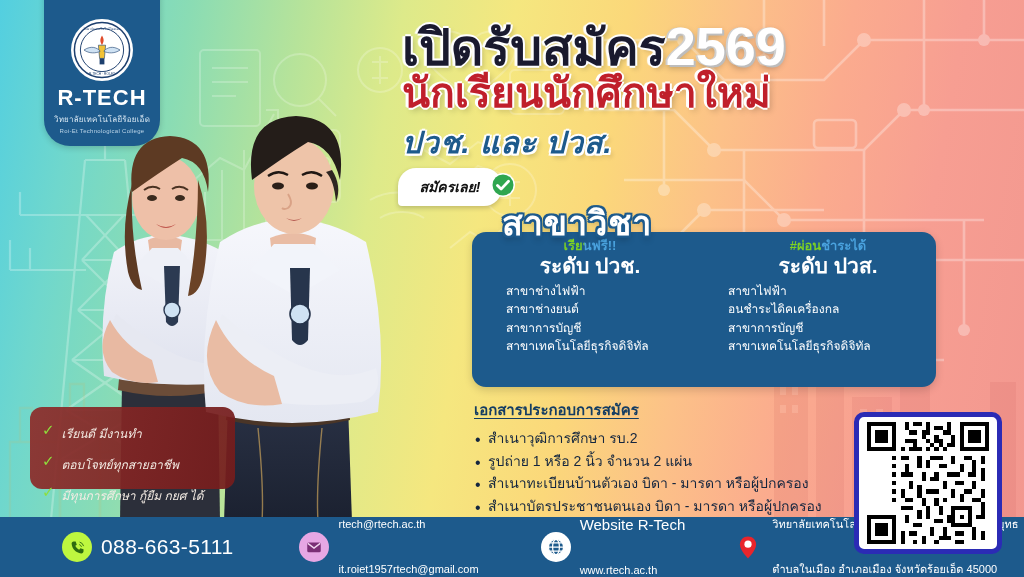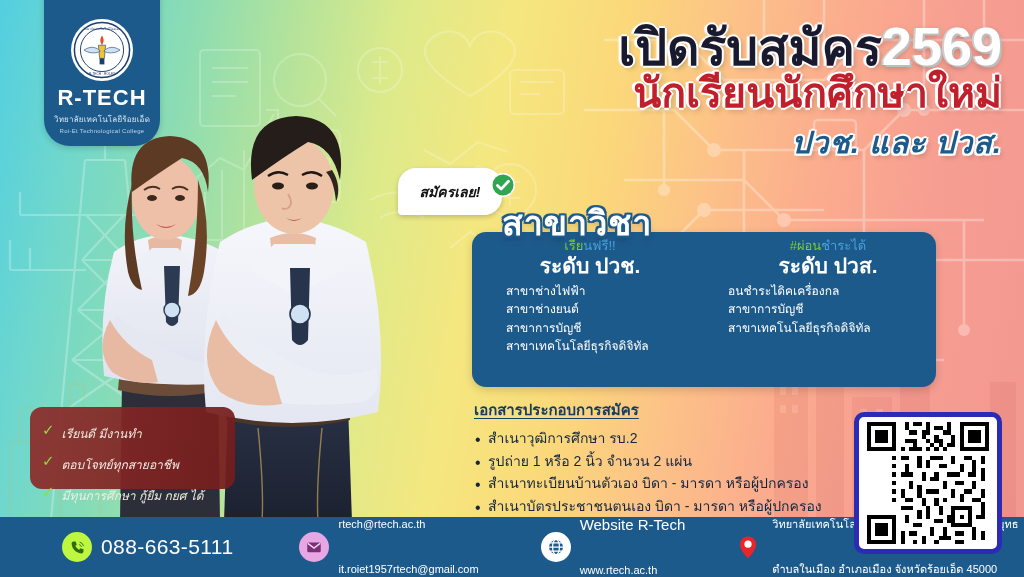--- a/index.html
+++ b/index.html
@@ -40,38 +40,38 @@
   .logo-seal{width:62px;height:62px;border-radius:50%;background:#fff;
     display:flex;align-items:center;justify-content:center;margin-bottom:6px;}
   .logo-name{color:#fff;font-weight:bold;font-size:22px;letter-spacing:1px;line-height:1;}
   .logo-th{color:#dceaf5;font-size:8px;margin-top:4px;letter-spacing:.2px;}
   .logo-en{color:#bcd5e8;font-size:6px;margin-top:2px;letter-spacing:.3px;}
 
   
   .students{position:absolute;left:100px;top:52px;width:330px;height:470px;}
 
   
-  .headline{position:absolute;right:22px;top:20px;text-align:right;width:600px;}
+  .headline{position:absolute;right:22px;top:20px;width:600px;}
   .hl1{font-size:50px;font-weight:bold;line-height:.98;white-space:nowrap;}
   .hl1 .th{color:#1a1a2e;
     text-shadow:-2px 0 #fff,2px 0 #fff,0 -2px #fff,0 2px #fff,
     -3px 0 1px rgba(255,255,255,.9),3px 3px 5px rgba(0,0,0,.18);}
   .hl1 .yr{color:#ffffff;font-size:54px;
     text-shadow:-2px 0 #cfcfcf,2px 2px 0 #bdbdbd,0 3px 6px rgba(0,0,0,.25);}
   .hl2{font-size:41px;font-weight:bold;color:#c01f2b;line-height:1.02;white-space:nowrap;
     text-shadow:-2px 0 #fff,2px 0 #fff,0 -2px #fff,0 2px #fff,
     -3px -1px 0 #fff,3px 3px 6px rgba(0,0,0,.22);}
   .hl3{margin-top:4px;font-size:30px;font-weight:bold;font-style:italic;color:#1d5a8c;
     letter-spacing:1px;white-space:nowrap;
     text-shadow:-2px -1px 0 #fff,2px -1px 0 #fff,-2px 2px 0 #fff,2px 2px 0 #fff,
     0 -2px 0 #fff,0 2px 0 #fff,3px 4px 5px rgba(0,0,0,.2);}
 
   
   .bubble{
-    position:absolute;left:398px;top:168px;width:104px;height:47px;
+    position:absolute;left:398px;top:168px;width:104px;height:38px;
     background:#fff;border-radius:18px 18px 18px 4px;
     display:flex;align-items:center;justify-content:center;
     box-shadow:0 2px 5px rgba(0,0,0,.2);
   }
   .bubble span{font-size:14px;font-weight:bold;font-style:italic;color:#111;}
   .bubble-check{position:absolute;left:490px;top:172px;width:26px;height:26px;}
 
   
   .sec-title{
     position:absolute;left:502px;top:196px;
@@ -82,21 +82,21 @@
     z-index:3;
   }
   .panel{
     position:absolute;left:472px;top:232px;width:464px;height:155px;
     background:#1d5a8c;border-radius:14px;display:flex;z-index:2;
     box-shadow:0 3px 8px rgba(0,0,0,.16);
   }
   .col{flex:1;padding:6px 0 0 0;text-align:left;}
   .col.left{padding-left:34px;}
   .col.right{padding-left:14px;}
-  .tagline{font-size:13px;font-weight:normal;text-align:center;height:16px;line-height:16px;
+  .tagline{font-size:13px;font-weight:bold;text-align:center;height:16px;line-height:16px;
     background:linear-gradient(90deg,#f5a623 0%,#f5a623 22%,#7ed321 23%,#7ed321 46%,
       #4aa3df 47%,#4aa3df 70%,#e8483c 71%,#e8483c 100%);
     -webkit-background-clip:text;background-clip:text;color:transparent;}
   .lvl{font-size:21px;font-weight:bold;color:#fff;text-align:center;margin:0 0 4px 0;line-height:1.15;}
   .col.left .lvl,.col.left .tagline{margin-right:40px;}
   .col.right .lvl,.col.right .tagline{margin-right:8px;}
   .maj{font-size:12px;color:#ffffff;line-height:1.52;white-space:nowrap;}
 
   
   .docs{position:absolute;left:474px;top:398px;width:420px;z-index:3;}
@@ -371,20 +371,21 @@
       <div class="tagline">เรียนฟรี!!</div>
       <div class="lvl">ระดับ ปวช.</div>
       <div class="maj">สาขาช่างไฟฟ้า</div>
       <div class="maj">สาขาช่างยนต์</div>
       <div class="maj">สาขาการบัญชี</div>
       <div class="maj">สาขาเทคโนโลยีธุรกิจดิจิทัล</div>
     </div>
     <div class="col right">
       <div class="tagline">#ผ่อนชำระได้</div>
       <div class="lvl">ระดับ ปวส.</div>
+      <div class="maj">สาขาไฟฟ้า</div>
       <div class="maj">อนชำระไดิคเครื่องกล</div>
       <div class="maj">สาขาการบัญชี</div>
       <div class="maj">สาขาเทคโนโลยีธุรกิจดิจิทัล</div>
     </div>
   </div>
 
   <div class="docs">
     <div class="docs-h">เอกสารประกอบการสมัคร</div>
     <ul>
       <li>สำเนาวุฒิการศึกษา รบ.2</li>

